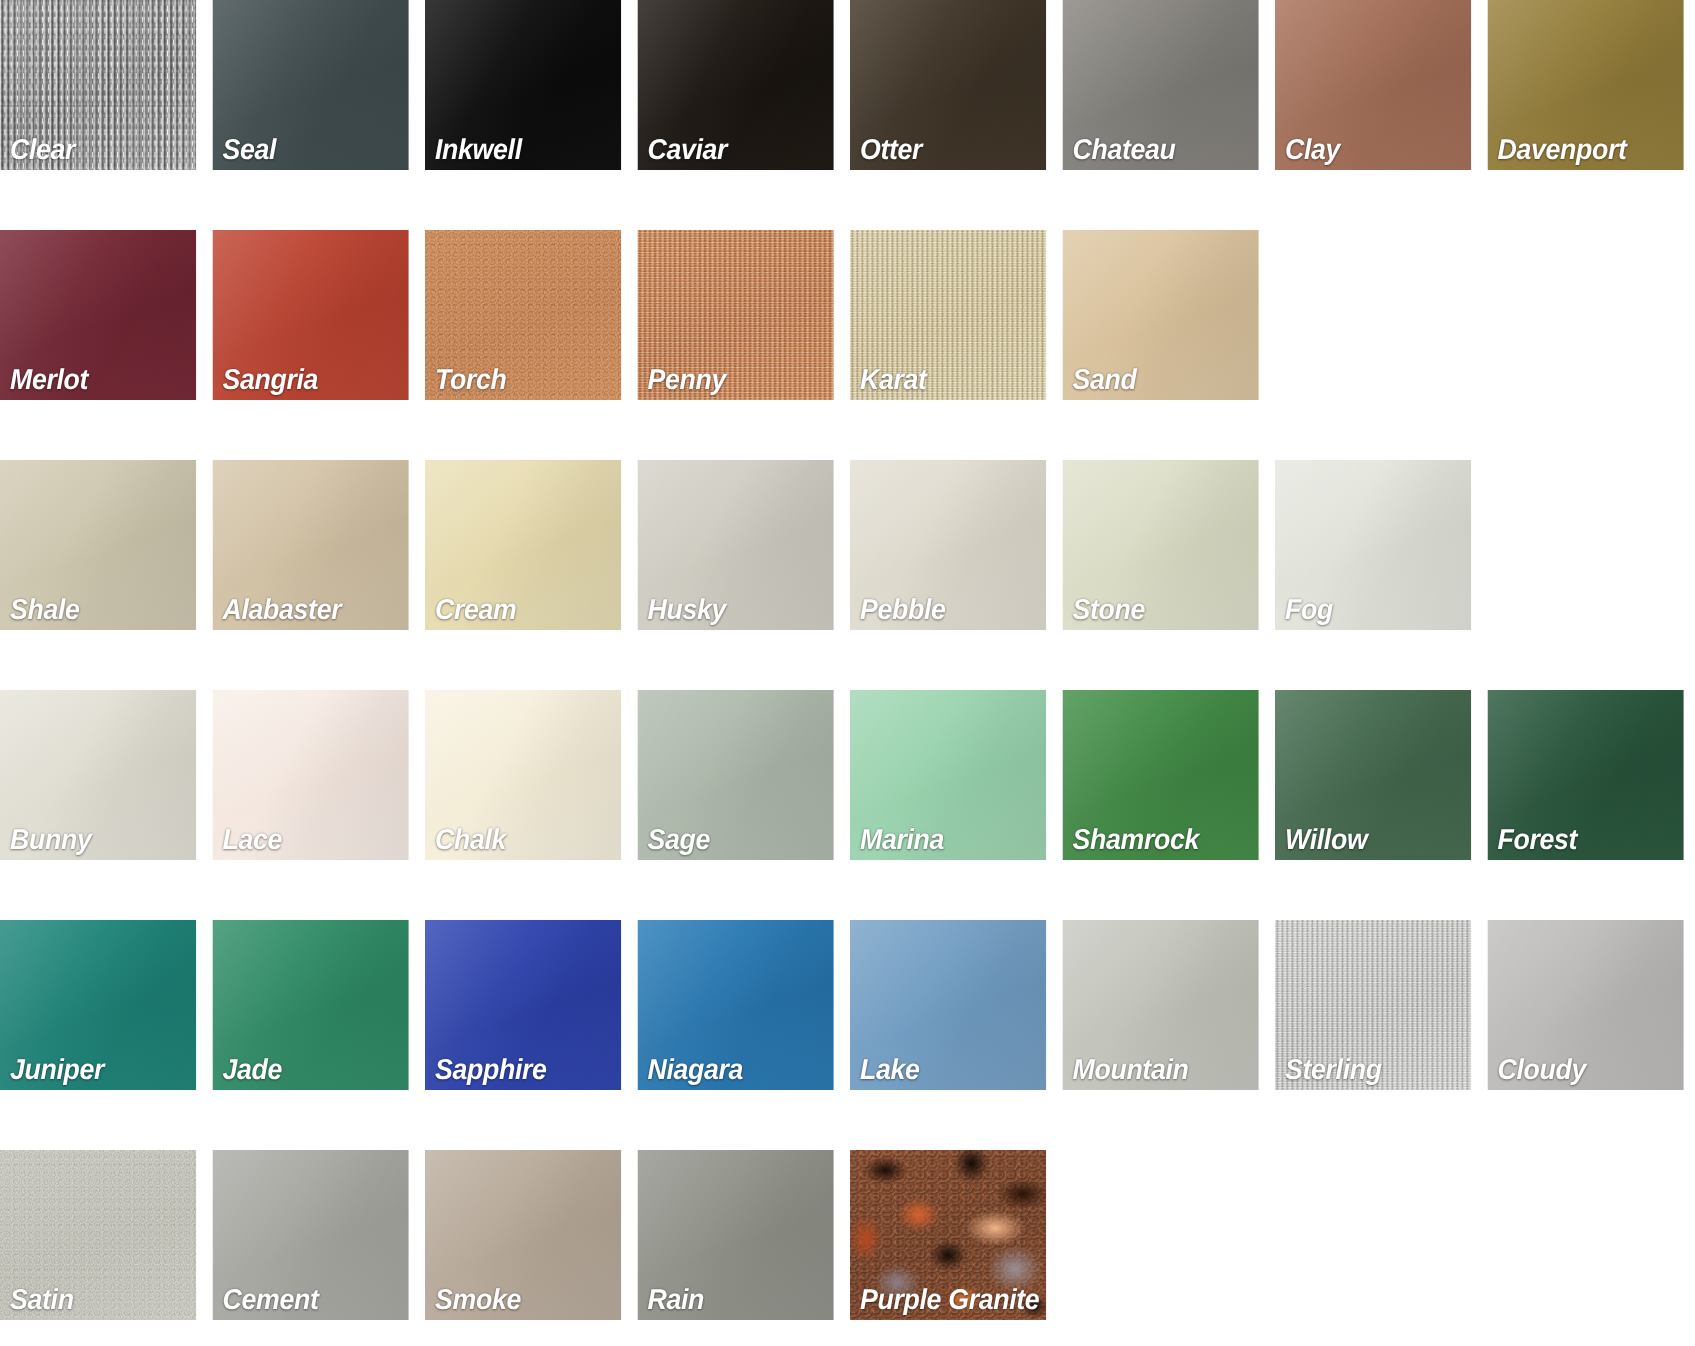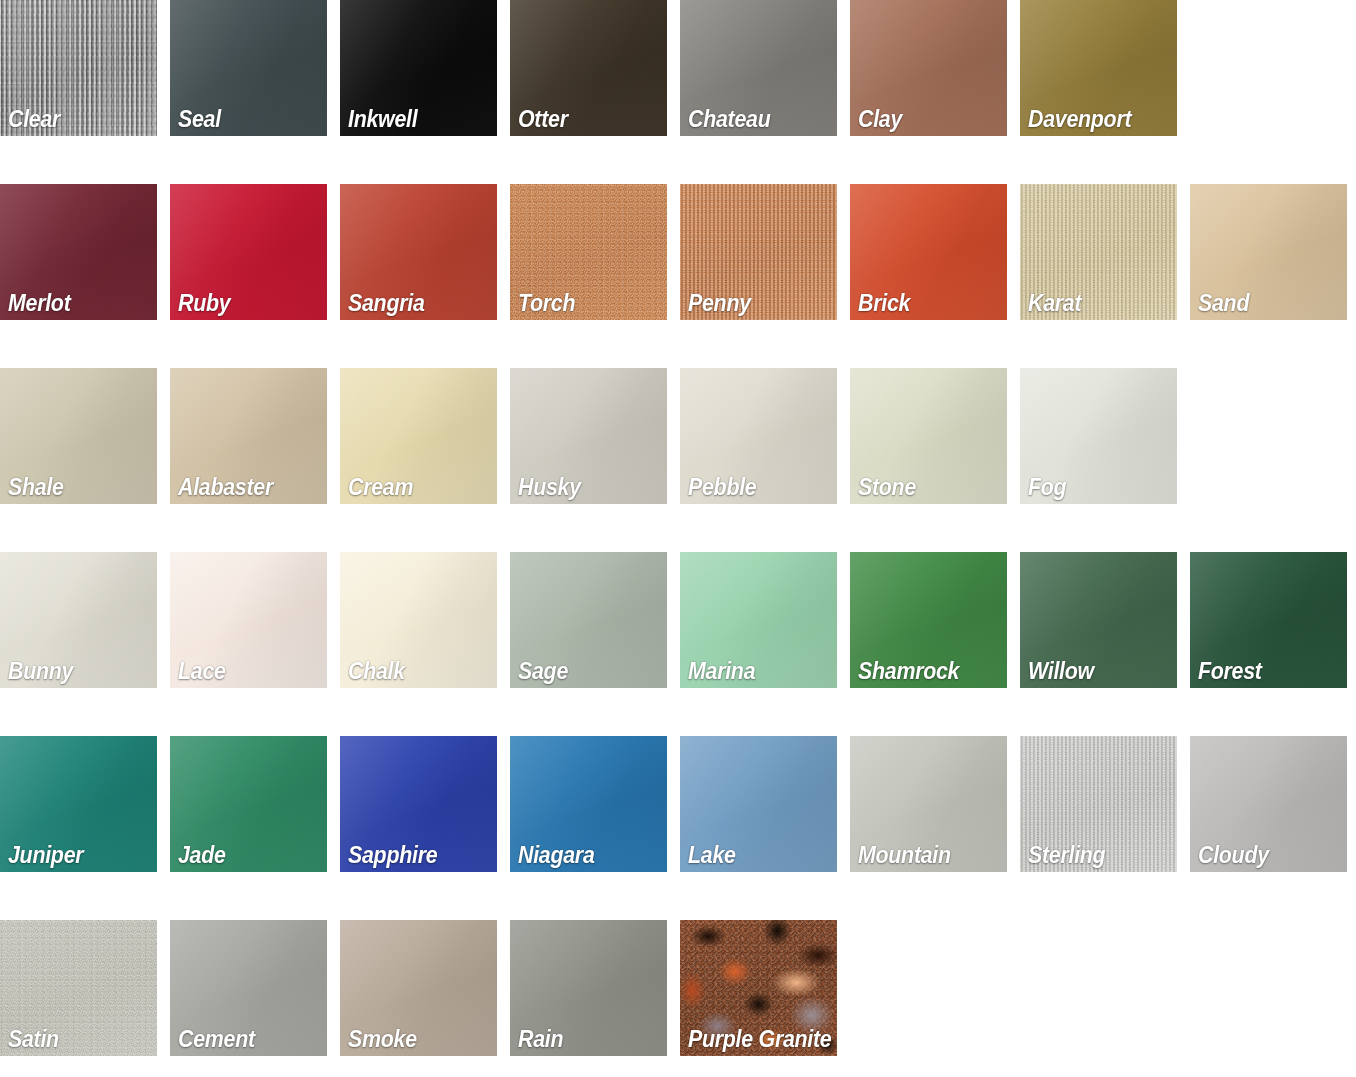--- a/index.html
+++ b/index.html
@@ -142,20 +142,25 @@
         <div class="swatch-fill" style="background: linear-gradient(160deg, rgb(68, 80, 83) 0%, rgb(62, 74, 76) 55%, rgb(68, 80, 83) 100%);"></div>
         <div class="swatch-texture tex-sheen"></div>
         <div class="swatch-label">Seal</div>
       </div>
       <div class="swatch">
         <div class="swatch-fill" style="background: linear-gradient(160deg, rgb(18, 18, 18) 0%, rgb(11, 11, 11) 55%, rgb(18, 18, 18) 100%);"></div>
         <div class="swatch-texture tex-sheen"></div>
         <div class="swatch-label">Inkwell</div>
       </div>
       <div class="swatch">
+        <div class="swatch-fill" style="background: linear-gradient(160deg, rgb(34, 28, 22) 0%, rgb(25, 20, 16) 55%, rgb(34, 28, 22) 100%);"></div>
+        <div class="swatch-texture tex-sheen"></div>
+        <div class="swatch-label">Caviar</div>
+      </div>
+      <div class="swatch">
         <div class="swatch-fill" style="background: linear-gradient(160deg, rgb(68, 57, 43) 0%, rgb(59, 49, 37) 55%, rgb(68, 57, 43) 100%);"></div>
         <div class="swatch-texture tex-sheen"></div>
         <div class="swatch-label">Otter</div>
       </div>
       <div class="swatch">
         <div class="swatch-fill" style="background: linear-gradient(160deg, rgb(138, 135, 130) 0%, rgb(124, 122, 117) 55%, rgb(138, 135, 130) 100%);"></div>
         <div class="swatch-texture tex-sheen"></div>
         <div class="swatch-label">Chateau</div>
       </div>
       <div class="swatch">
@@ -167,47 +172,37 @@
         <div class="swatch-fill" style="background: linear-gradient(160deg, rgb(154, 131, 64) 0%, rgb(141, 119, 55) 55%, rgb(154, 131, 64) 100%);"></div>
         <div class="swatch-texture tex-sheen"></div>
         <div class="swatch-label">Davenport</div>
       </div>
     </div>
     <div class="swatch-row">
       <div class="swatch">
         <div class="swatch-fill" style="background: linear-gradient(160deg, rgb(122, 43, 57) 0%, rgb(109, 37, 50) 55%, rgb(122, 43, 57) 100%);"></div>
         <div class="swatch-texture tex-sheen"></div>
         <div class="swatch-label">Merlot</div>
-      </div>
-      <div class="swatch">
-        <div class="swatch-fill" style="background: linear-gradient(160deg, rgb(203, 27, 54) 0%, rgb(192, 23, 48) 55%, rgb(203, 27, 54) 100%);"></div>
-        <div class="swatch-texture tex-sheen"></div>
-        <div class="swatch-label">Ruby</div>
       </div>
       <div class="swatch">
         <div class="swatch-fill" style="background: linear-gradient(160deg, rgb(192, 72, 54) 0%, rgb(181, 64, 47) 55%, rgb(192, 72, 54) 100%);"></div>
         <div class="swatch-texture tex-sheen"></div>
         <div class="swatch-label">Sangria</div>
       </div>
       <div class="swatch">
         <div class="swatch-fill" style="background: linear-gradient(160deg, rgb(203, 118, 52) 0%, rgb(192, 106, 45) 55%, rgb(203, 118, 52) 100%);"></div>
         <div class="swatch-texture tex-grain"></div>
         <div class="swatch-label">Torch</div>
       </div>
       <div class="swatch">
         <div class="swatch-fill" style="background: linear-gradient(160deg, rgb(216, 124, 60) 0%, rgb(203, 111, 51) 55%, rgb(216, 124, 60) 100%);"></div>
         <div class="swatch-texture tex-speckle"></div>
         <div class="swatch-label">Penny</div>
       </div>
       <div class="swatch">
-        <div class="swatch-fill" style="background: linear-gradient(160deg, rgb(216, 84, 51) 0%, rgb(207, 74, 43) 55%, rgb(216, 84, 51) 100%);"></div>
-        <div class="swatch-texture tex-sheen"></div>
-        <div class="swatch-label">Brick</div>
-      </div>
-      <div class="swatch">
         <div class="swatch-fill" style="background: linear-gradient(160deg, rgb(230, 214, 164) 0%, rgb(221, 202, 148) 55%, rgb(230, 214, 164) 100%);"></div>
         <div class="swatch-texture tex-speckle"></div>
         <div class="swatch-label">Karat</div>
       </div>
       <div class="swatch">
         <div class="swatch-fill" style="background: linear-gradient(160deg, rgb(223, 201, 166) 0%, rgb(215, 191, 153) 55%, rgb(223, 201, 166) 100%);"></div>
         <div class="swatch-texture tex-sheen"></div>
         <div class="swatch-label">Sand</div>
       </div>
     </div>

